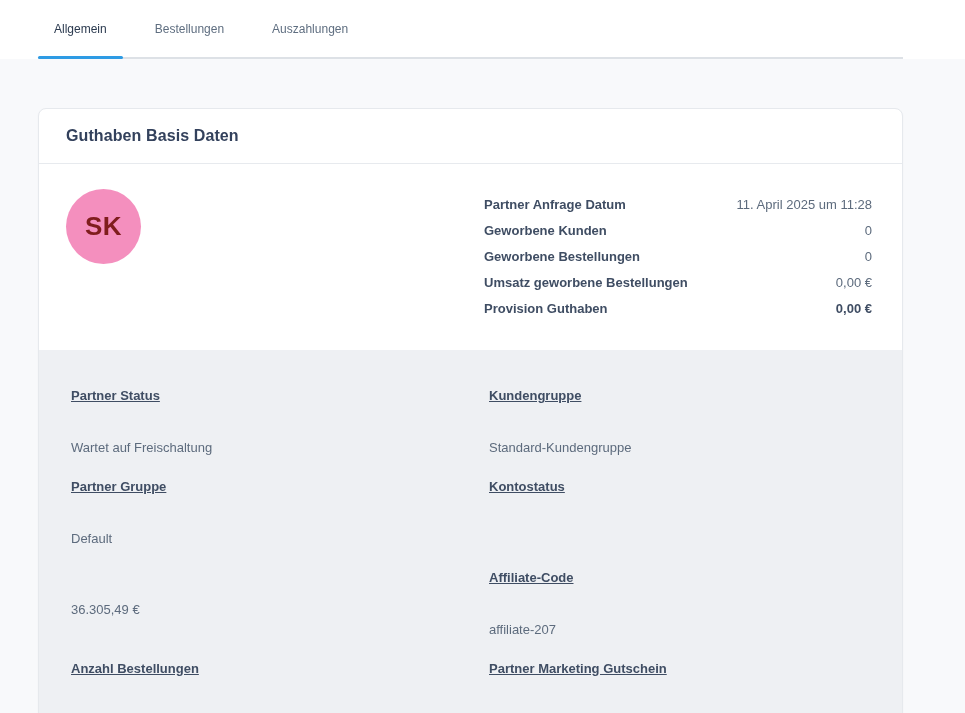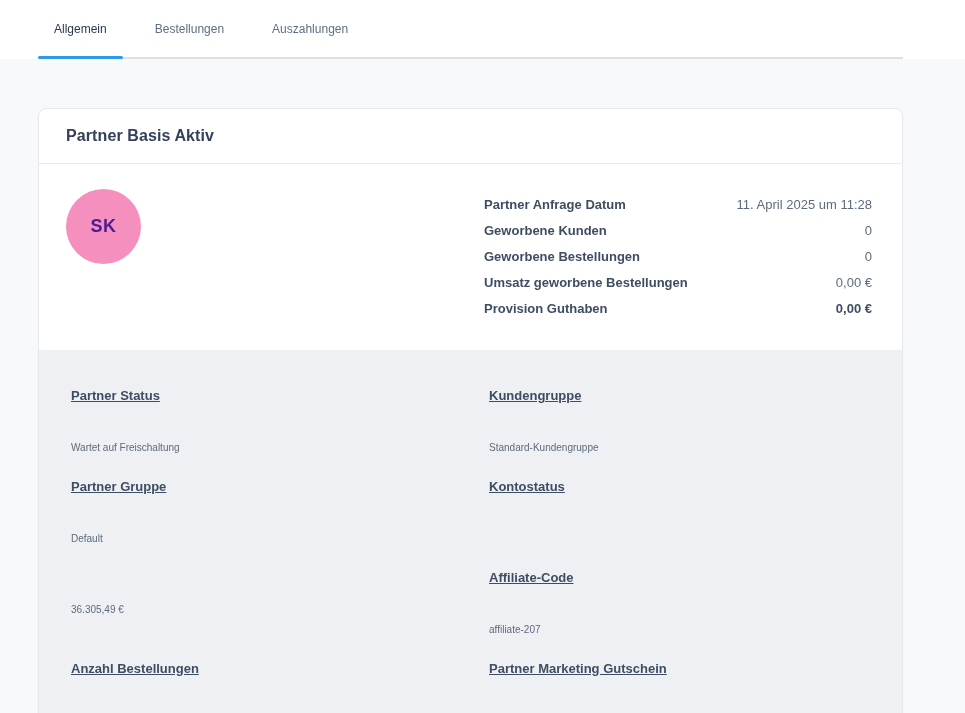--- a/index.html
+++ b/index.html
@@ -85,22 +85,22 @@
   .card-body {
     display: flex;
     align-items: flex-start;
     padding: 25px 30px 28px 27px;
   }
   .avatar {
     width: 75px;
     height: 75px;
     border-radius: 50%;
     background: var(--avatar-bg);
-    color: #4c1d95;
-    font-size: 18px;
+    color: #7f1d1d;
+    font-size: 26px;
     font-weight: 700;
     display: flex;
     align-items: center;
     justify-content: center;
     letter-spacing: 0.5px;
     flex: 0 0 auto;
   }
   .summary {
     width: 388px;
     margin-left: auto;
@@ -135,21 +135,21 @@
   .field { margin-bottom: 19px; }
   .field .f-label {
     font-size: 13px;
     font-weight: 700;
     color: var(--label-color);
     line-height: 20px;
     margin-bottom: 3px;
     text-decoration: underline;
   }
   .field .f-value {
-    font-size: 10px;
+    font-size: 13px;
     color: var(--value-color);
     line-height: 20px;
     margin-top: 32px;
   }
 </style>
 </head>
 <body>
 
 <div class="page">
 
@@ -164,21 +164,21 @@
         <button class="tab">
           <span>Auszahlungen</span>
         </button>
       </nav>
   </header>
 
   <main>
     <section class="card">
 
       <div class="card-header">
-        <h2 class="card-title">Partner Basis Aktiv</h2>
+        <h2 class="card-title">Guthaben Basis Daten</h2>
       </div>
 
       <div class="card-body">
         <div class="avatar">
           <span>SK</span>
         </div>
         <div class="summary" id="summary">
             <div class="summary-row">
               <span class="s-label">Partner Anfrage Datum</span>
               <span class="s-value">11. April 2025 um 11:28</span>

